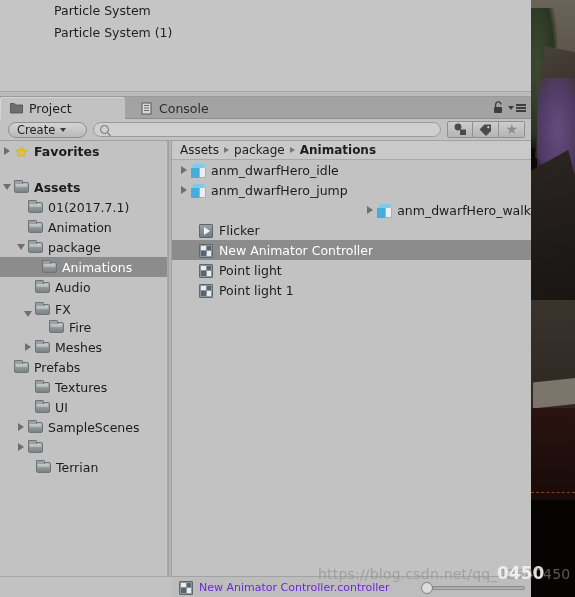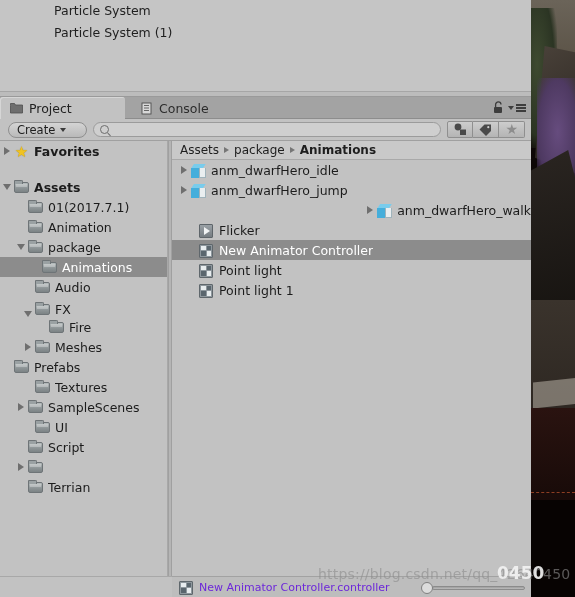--- a/index.html
+++ b/index.html
@@ -523,52 +523,45 @@
             </span>
             <span class="lbl">Prefabs</span>
           </div>
           <div class="row" style="padding-left: 21px;">
             <span class="twisty"></span>
             <span class="ico">
               <span class="folder"></span>
             </span>
             <span class="lbl">Textures</span>
           </div>
+          <div class="row" style="padding-left: 21px;">
+            <span class="twisty"></span>
+            <span class="ico">
+              <span class="folder"></span>
+            </span>
+            <span class="lbl">UI</span>
+          </div>
           <div class="row" style="padding-left: 14px;">
             <span class="twisty">
               <i class="right"></i>
             </span>
             <span class="ico">
               <span class="folder"></span>
             </span>
             <span class="lbl">SampleScenes</span>
           </div>
-          <div class="row" style="padding-left: 21px;">
-            <span class="twisty"></span>
-            <span class="ico">
-              <span class="folder"></span>
-            </span>
-            <span class="lbl">UI</span>
-          </div>
-          <div class="row" style="padding-left: 14px;">
-            <span class="twisty"></span>
-            <span class="ico">
-              <span class="folder"></span>
-            </span>
-            <span class="lbl">Script</span>
-          </div>
           <div class="row" style="padding-left: 14px;">
             <span class="twisty">
               <i class="right"></i>
             </span>
             <span class="ico">
               <span class="folder"></span>
             </span>
           </div>
-          <div class="row" style="padding-left: 14px;">
+          <div class="row" style="padding-left: 22px;">
             <span class="twisty"></span>
             <span class="ico">
               <span class="folder"></span>
             </span>
             <span class="lbl">Terrian</span>
           </div>
         </div>
       <div class="splitter"></div>
 
       <div class="right-list">

